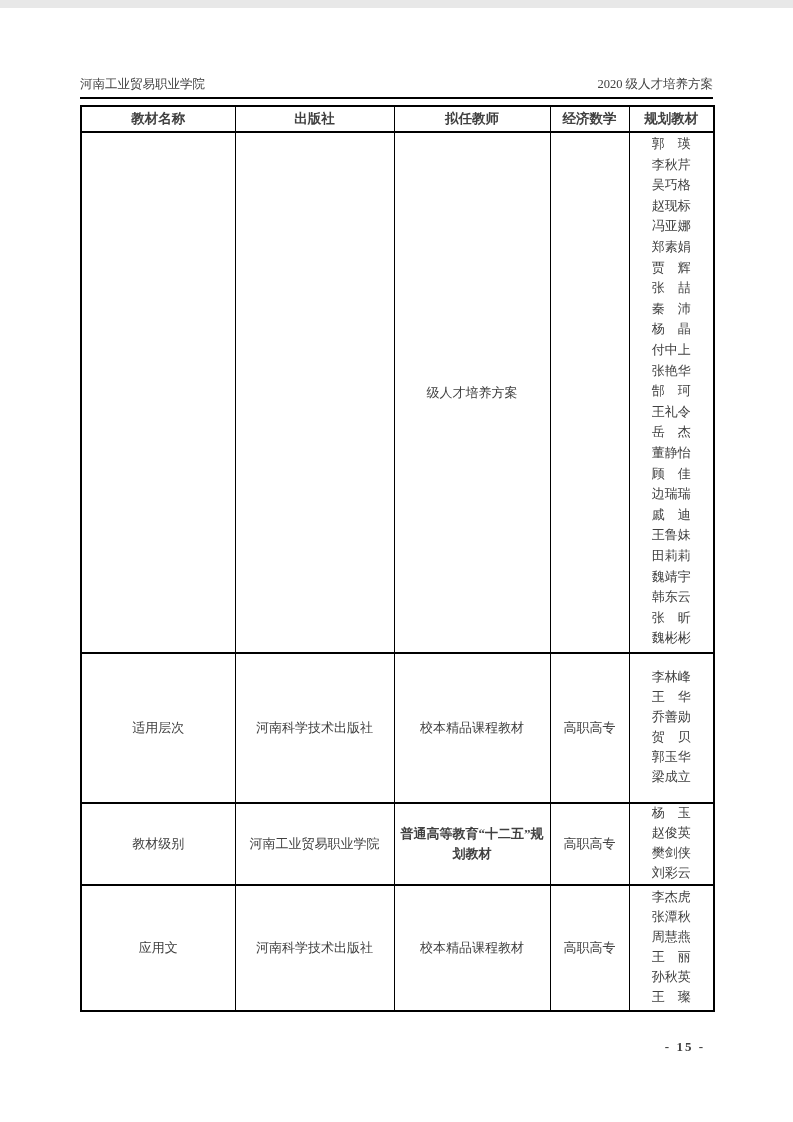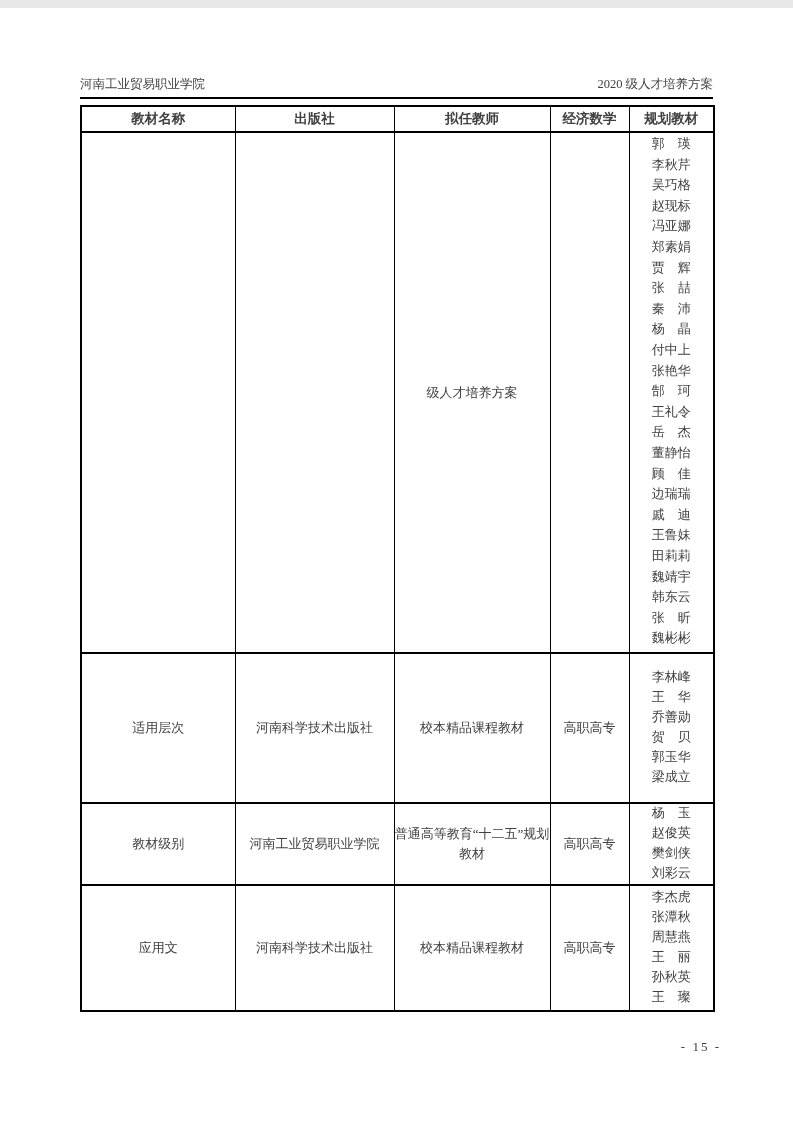--- a/index.html
+++ b/index.html
@@ -65,37 +65,39 @@
   td.level-top-left {
     vertical-align: top;
     text-align: left;
     padding: 4px 4px 0 5px;
     line-height: 18px;
   }
   td.level-left {
     text-align: left;
     padding: 0 4px 0 5px;
     line-height: 20px;
+    font-weight: bold;
   }
   td.teachers-top {
     vertical-align: top;
     padding-top: 4px;
   }
   .teacher-list div {
     line-height: 20px;
     white-space: pre;
     font-family: Liberation Mono, monospace;
   }
   td.teachers-top .teacher-list div { line-height: 20.6px; }
   .page-number {
     position: absolute;
     top: 1031px;
-    right: 72px;
+    right: 88px;
     font-size: 13px;
     letter-spacing: 2px;
+    font-weight: bold;
   }
 </style>
 </head>
 <body>
 
 <div class="page">
 
   <div class="page-header">
     <span>河南工业贸易职业学院</span>
     <span>2020 级人才培养方案</span>

